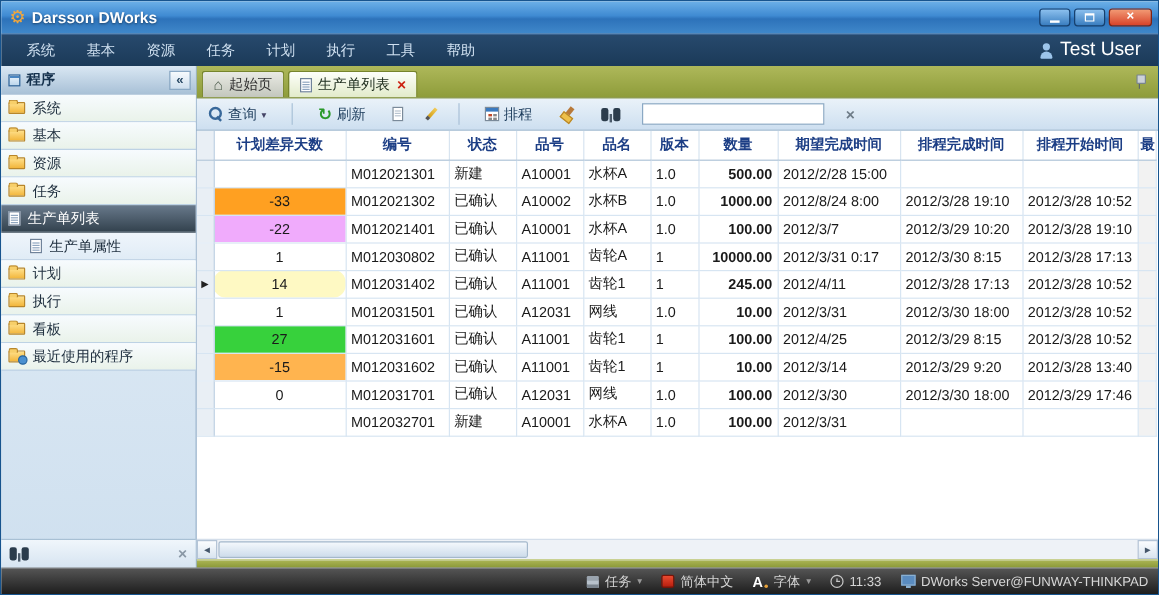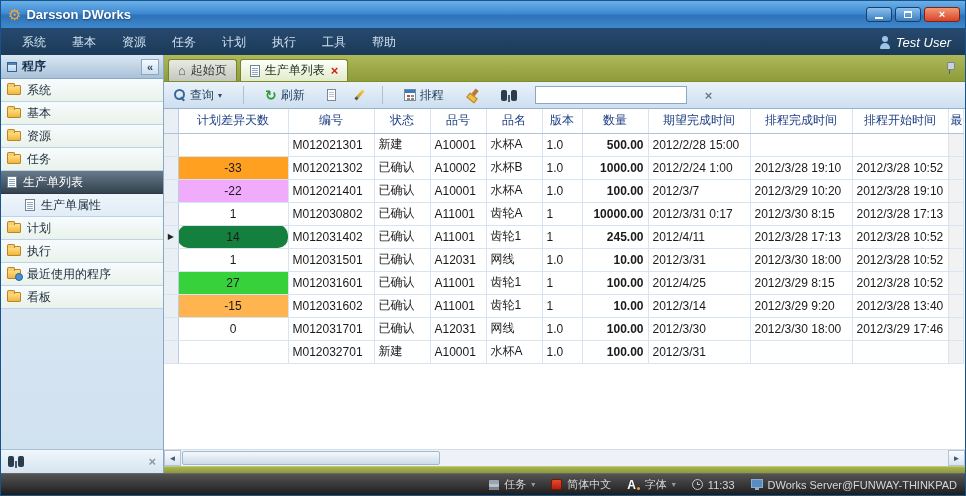--- a/index.html
+++ b/index.html
@@ -20,21 +20,21 @@
   .winbtn.close { width: 36px; background: linear-gradient(#f29a74,#d8432a); border-color: #7e2313;
                   font-size: 11px; font-weight: bold; line-height: 1; }
   .min-glyph { width: 8px; height: 2px; background: #fff; margin-top: 6px; }
   .max-glyph { width: 8px; height: 7px; border: 1px solid #fff; border-top-width: 2px; }
 
   
   .menubar { height: 26px; flex: none; background: linear-gradient(#27496d,#1b3a58); display: flex;
              align-items: center; padding: 0 8px; }
   .menu-items { display: flex; }
   .menu-item { color: #cfe0f0; font-size: 12px; padding: 0 13px; cursor: default; }
-  .user { margin-left: auto; display: flex; align-items: center; color: #fff; font-size: 13px; padding-right: 6px; font-style: italic; }
+  .user { margin-left: auto; display: flex; align-items: center; color: #fff; font-size: 16px; padding-right: 6px; }
   .person-icon { width: 12px; height: 13px; position: relative; margin-right: 5px; }
   .person-icon::before { content: ""; position: absolute; top: 0; left: 3px; width: 6px; height: 6px;
                          border-radius: 50%; background: #9cc4ea; }
   .person-icon::after { content: ""; position: absolute; bottom: 0; left: 1px; width: 10px; height: 6px;
                         border-radius: 5px 5px 1px 1px; background: #9cc4ea; }
 
   
   .main { flex: 1; display: flex; min-height: 0; }
 
   
@@ -119,21 +119,21 @@
                         background: #b87a3a; transform: rotate(38deg); }
   .icon-brush::after { content: ""; position: absolute; bottom: 1px; left: 1px; width: 8px; height: 4px;
                        background: #eec04a; border: 1px solid #b8862a; transform: rotate(38deg); }
   .tool-input { width: 152px; height: 18px; border: 1px solid #8aa8c4; font-size: 12px; padding: 0 4px;
                 font-family: inherit; background: #fff; }
   .clear-x { color: #6e7c88; font-weight: bold; font-size: 13px; line-height: 1; }
 
   
   .table-wrap { flex: 1; background: #fff; min-height: 0; display: flex; flex-direction: column; overflow: hidden; }
   table { border-collapse: collapse; table-layout: fixed; width: 799px; font-size: 12px; flex: none; }
-  th { height: 24px; font-weight: normal; color: #1c3e85; background: #fff; text-align: center;
+  th { height: 24px; font-weight: bold; color: #1c3e85; background: #fff; text-align: center;
        border-bottom: 1px solid #aec4d8; border-right: 1px solid #d8e4f0; overflow: hidden; white-space: nowrap;
        padding: 0 2px; }
   th.ind { background: #e9eff5; border-right: 1px solid #b9cde0; }
   td { height: 23px; border-bottom: 1px solid #d7e5f2; border-right: 1px solid #d7e5f2; padding: 0 4px;
        overflow: hidden; white-space: nowrap; color: #1a1a1a; }
   td.ind { background: #e9eff5; border-right: 1px solid #b9cde0; text-align: center; font-size: 8px;
            color: #222; padding: 0; }
   td.col-diff { text-align: center; }
   td.col-qty { text-align: right; font-weight: bold; }
   td.col-extra { background: #f2f2f2; color: #333; text-align: center; padding: 0 1px; }
@@ -242,26 +242,26 @@
           </div>
           <div class="side-item">
             <span class="icon-folder"></span>
             <span class="side-label">计划</span>
           </div>
           <div class="side-item">
             <span class="icon-folder"></span>
             <span class="side-label">执行</span>
           </div>
           <div class="side-item">
+            <span class="icon-folder"></span>
+            <span class="side-label">看板</span>
+          </div>
+          <div class="side-item">
             <span class="icon-folder-clock"></span>
             <span class="side-label">最近使用的程序</span>
-          </div>
-          <div class="side-item">
-            <span class="icon-folder"></span>
-            <span class="side-label">看板</span>
           </div>
         </div>
       <div class="side-fill"></div>
       <div class="side-search">
         <span class="binoc-icon"></span>
         <span class="side-clear">×</span>
       </div>
     </div>
 
     <div class="content">
@@ -362,21 +362,21 @@
               </tr>
               <tr>
                 <td class="ind"></td>
                 <td class="col-diff" style="background: rgb(255, 160, 33);">-33</td>
                 <td class="col-no">M012021302</td>
                 <td class="col-status">已确认</td>
                 <td class="col-part_no">A10002</td>
                 <td class="col-part_name">水杯B</td>
                 <td class="col-version">1.0</td>
                 <td class="col-qty">1000.00</td>
-                <td class="col-expect">2012/2/24 1:00</td>
+                <td class="col-expect">2012/8/24 8:00</td>
                 <td class="col-sched_end">2012/3/28 19:10</td>
                 <td class="col-sched_start">2012/3/28 10:52</td>
                 <td class="col-extra"></td>
               </tr>
               <tr>
                 <td class="ind"></td>
                 <td class="col-diff" style="background: #f0abfc;">-22</td>
                 <td class="col-no">M012021401</td>
                 <td class="col-status">已确认</td>
                 <td class="col-part_no">A10001</td>
@@ -397,21 +397,21 @@
                 <td class="col-part_name">齿轮A</td>
                 <td class="col-version">1</td>
                 <td class="col-qty">10000.00</td>
                 <td class="col-expect">2012/3/31 0:17</td>
                 <td class="col-sched_end">2012/3/30 8:15</td>
                 <td class="col-sched_start">2012/3/28 17:13</td>
                 <td class="col-extra"></td>
               </tr>
               <tr>
                 <td class="ind">▶</td>
-                <td class="col-diff" style="background: #15803d; border-radius: 10px;">14</td>
+                <td class="col-diff" style="background: #fef9c3; border-radius: 10px;">14</td>
                 <td class="col-no">M012031402</td>
                 <td class="col-status">已确认</td>
                 <td class="col-part_no">A11001</td>
                 <td class="col-part_name">齿轮1</td>
                 <td class="col-version">1</td>
                 <td class="col-qty">245.00</td>
                 <td class="col-expect">2012/4/11</td>
                 <td class="col-sched_end">2012/3/28 17:13</td>
                 <td class="col-sched_start">2012/3/28 10:52</td>
                 <td class="col-extra"></td>

